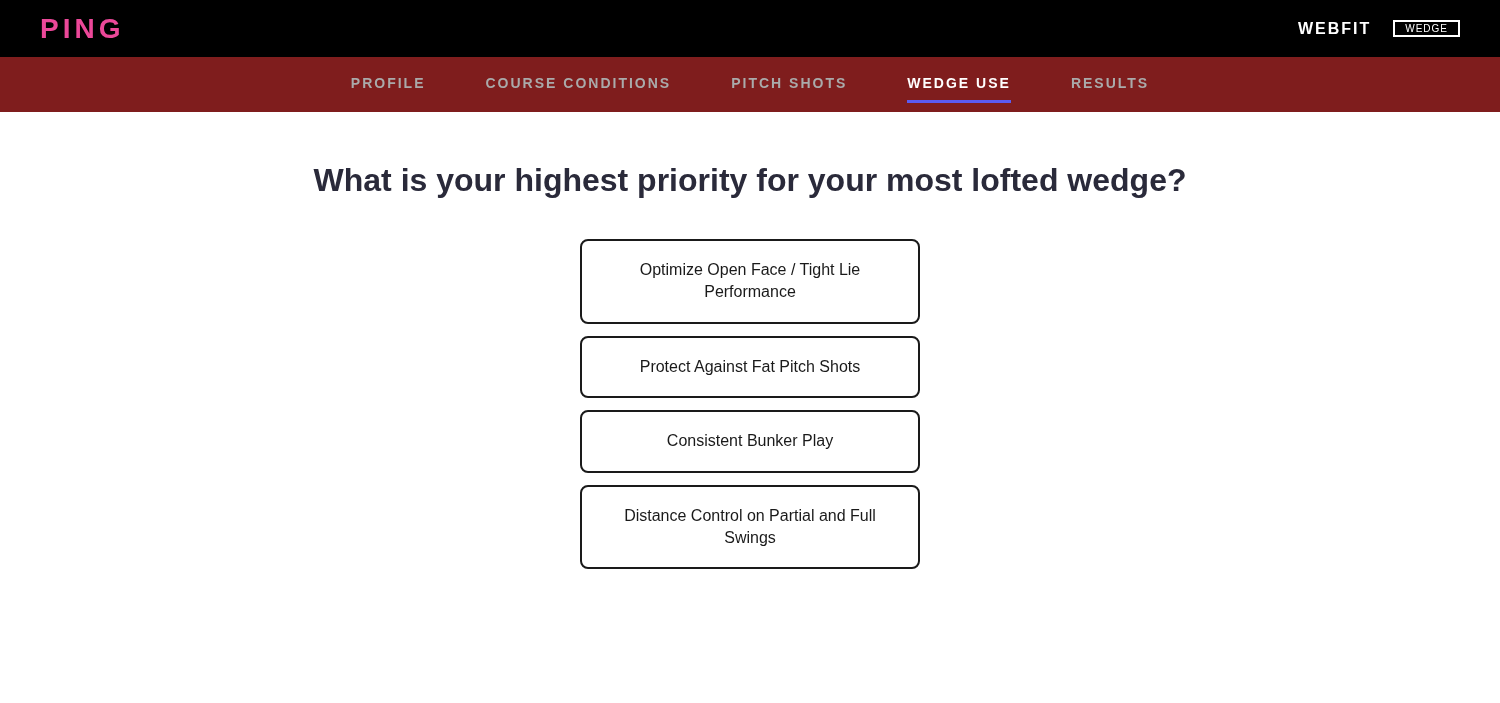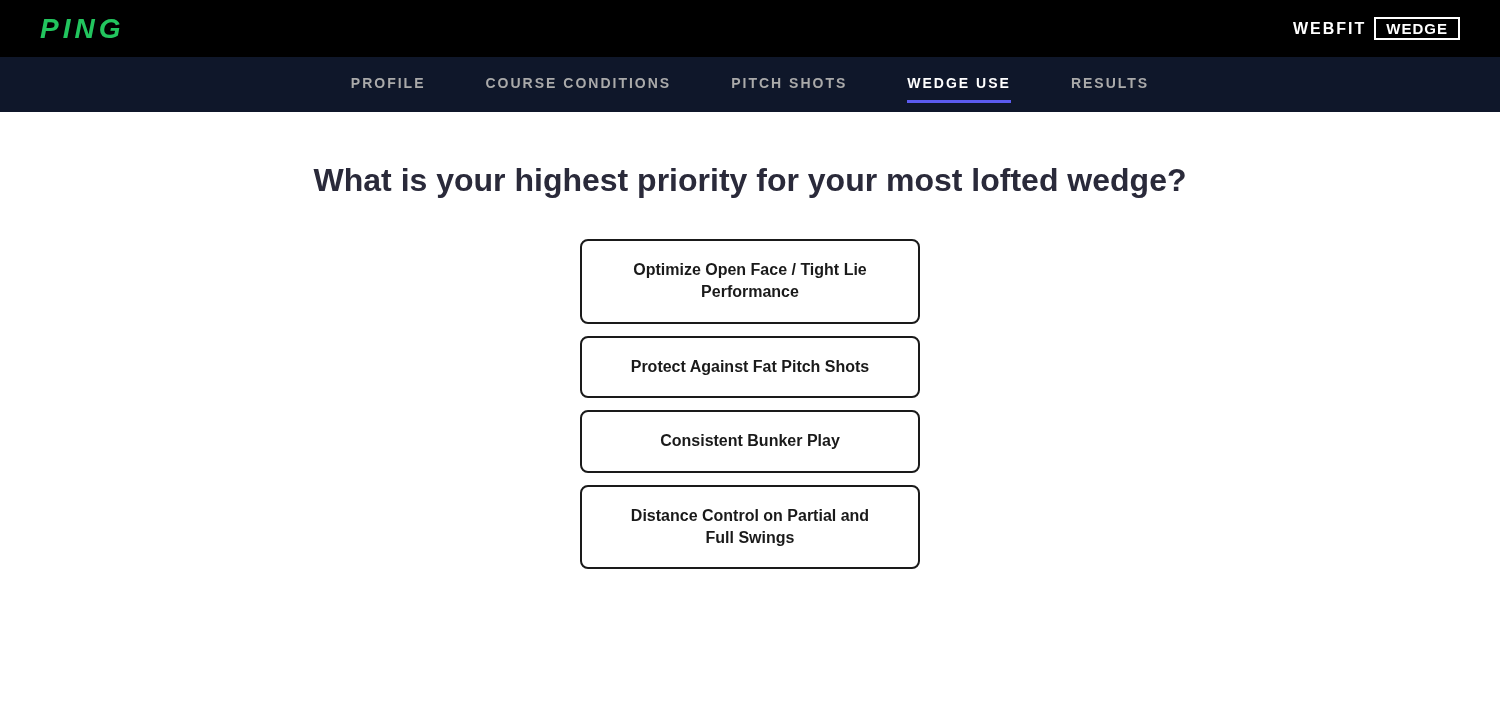--- a/index.html
+++ b/index.html
@@ -24,52 +24,51 @@
       justify-content: space-between;
       padding: 0 40px;
     }
 
     .logo {
       display: flex;
       align-items: center;
     }
 
     .logo-text {
-      color: #22c55e;
+      color: #ec4899;
       font-size: 28px;
       font-weight: 900;
       letter-spacing: 4px;
-      font-style: italic;
     }
 
     .header-right {
       display: flex;
       align-items: center;
-      gap: 8px;
+      gap: 22px;
     }
 
     .webfit-label {
       color: #ffffff;
       font-size: 16px;
       font-weight: 600;
       letter-spacing: 2px;
     }
 
     .wedge-badge {
       border: 2px solid #ffffff;
       color: #ffffff;
-      font-size: 15px;
-      font-weight: 700;
+      font-size: 10px;
+      font-weight: 400;
       letter-spacing: 1px;
       padding: 1px 10px;
     }
 
     
     .nav {
-      background: #0f172a;
+      background: #7f1d1d;
       height: 55px;
       display: flex;
       align-items: center;
       justify-content: center;
       gap: 60px;
     }
 
     .nav-item {
       color: #aaaaaa;
       font-size: 14px;
@@ -117,21 +116,21 @@
       gap: 12px;
       width: 340px;
     }
 
     .option-button {
       border: 2px solid #1a1a1a;
       border-radius: 8px;
       background: #ffffff;
       padding: 18px 36px;
       font-size: 16px;
-      font-weight: 700;
+      font-weight: 400;
       color: #1a1a1a;
       text-align: center;
       cursor: pointer;
       line-height: 1.4;
       min-height: 60px;
       display: flex;
       align-items: center;
       justify-content: center;
     }
   </style>

